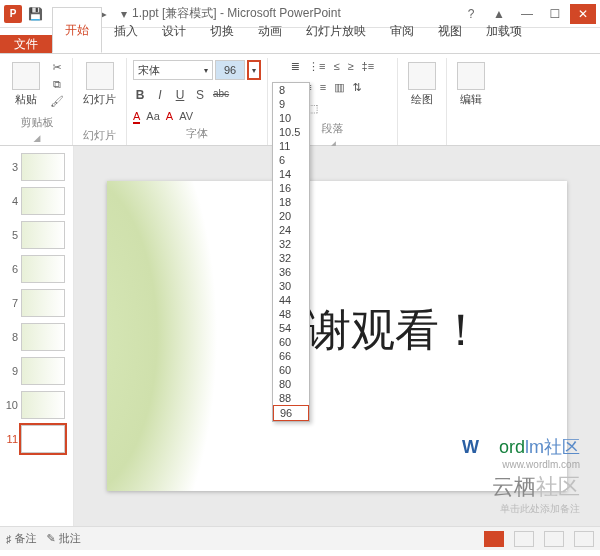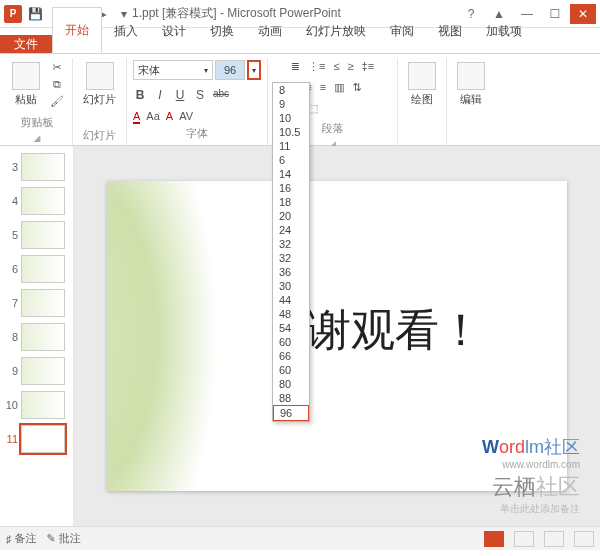--- a/index.html
+++ b/index.html
@@ -74,21 +74,21 @@
   .statusbar { height:24px; background:#f3f3f3; border-top:1px solid #ddd; display:flex; align-items:center; padding:0 6px; gap:10px; font-size:11px; color:#666; }
   .statusbar .sbtn { display:flex; align-items:center; gap:3px; }
   .statusbar .spacer { flex:1; }
   .statusbar .vbtn { width:20px; height:16px; border:1px solid #ccc; }
   .statusbar .vbtn.active { background:#d24726; border-color:#d24726; }
 
   
   .watermark { position:absolute; right:20px; bottom:40px; z-index:60; text-align:right; }
   .watermark .wm1 { font-size:18px; color:#5a8bc9; }
   .watermark .wm1 b { color:#2a5fa3; font-weight:bold; }
-  .watermark .wm1 .or { color:#ef4444; }
+  .watermark .wm1 .or { color:#15803d;margin-left:20px; }
   .watermark .wm2 { font-size:22px; color:#888; margin-top:2px; font-family:"STKaiti","KaiTi",serif; }
   .watermark .wm2 span.s { color:#c0c0c0; }
   .watermark .url { font-size:10px; color:#aaa; }
 </style>
 </head>
 <body>
 
 <div class="titlebar">
   <div class="app-icon">P</div>
   <div class="qat">

